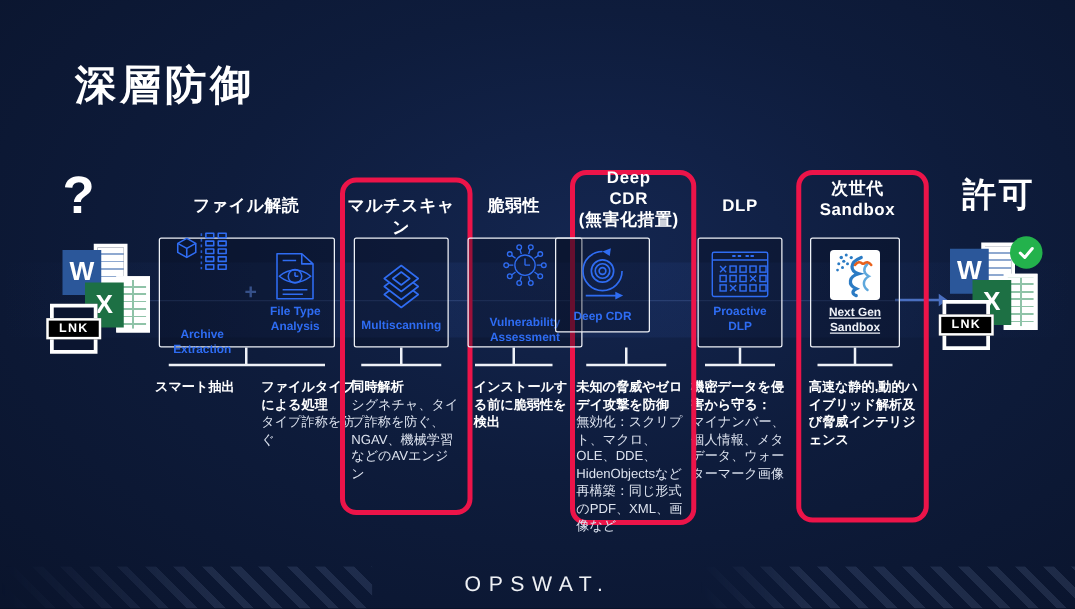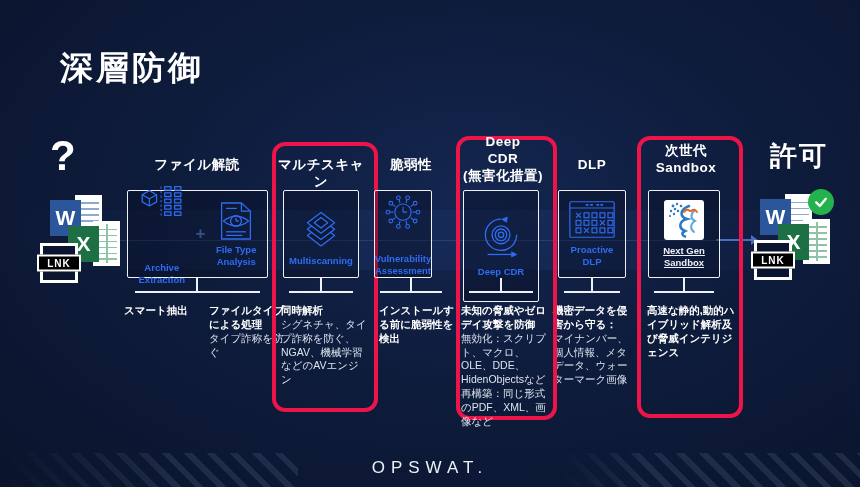--- a/index.html
+++ b/index.html
@@ -141,21 +141,21 @@
       <g stroke="#2f6cf2" stroke-width="1.6" stroke-linejoin="round">
         <path d="M30 29 L47 42 L30 55 L13 42 Z" fill="#0d1a36"></path>
         <path d="M30 21 L47 34 L30 47 L13 34 Z" fill="#0d1a36"></path>
         <path d="M30 13 L47 26 L30 39 L13 26 Z" fill="#0d1a36"></path>
         <path d="M30 19.5 L38.5 26 L30 32.5 L21.5 26 Z" fill="none"></path>
       </g>
     </svg>
     <div class="module-label" style="width:70px;">Multiscanning</div>
   </div>
 
-  <div class="monitor single" style="left:374px; top:190px; width:58px; height:88px; z-index:2;gap:20px;">
+  <div class="monitor single" style="left:374px; top:190px; width:92px; height:88px; z-index:2;gap:20px;">
     <svg width="46" height="46" viewBox="0 0 52 52">
       <g fill="none" stroke="#2f6cf2" stroke-width="1.3">
         <circle cx="26" cy="26" r="10"></circle>
         <path d="M26 26 V19.5 M26 26 H31"></path>
         <line x1="37.5" y1="26" x2="42" y2="26"></line>
           <circle cx="44.5" cy="26" r="2.3"></circle>
         <line x1="35.3" y1="32.8" x2="38.9" y2="35.4"></line>
           <circle cx="41" cy="36.9" r="2.3"></circle>
         <line x1="29.6" y1="36.9" x2="30.9" y2="41.2"></line>
           <circle cx="31.7" cy="43.6" r="2.3"></circle>
@@ -171,21 +171,21 @@
           <circle cx="20.3" cy="8.4" r="2.3"></circle>
         <line x1="29.6" y1="15.1" x2="30.9" y2="10.8"></line>
           <circle cx="31.7" cy="8.4" r="2.3"></circle>
         <line x1="35.3" y1="19.2" x2="38.9" y2="16.6"></line>
           <circle cx="41" cy="15.1" r="2.3"></circle>
       </g>
     </svg>
     <div class="module-label" style="width:68px;">Vulnerability Assessment</div>
   </div>
 
-  <div class="monitor single" style="left:463px; top:190px; width:76px; height:112px; z-index:2;">
+  <div class="monitor single" style="left:444px; top:190px; width:76px; height:76px; z-index:2;">
     <svg width="50" height="47" viewBox="0 0 56 52">
       <g fill="none" stroke="#2f6cf2" stroke-width="1.5">
         <circle cx="28" cy="23" r="3"></circle>
         <circle cx="28" cy="23" r="6.5"></circle>
         <circle cx="28" cy="23" r="10"></circle>
         <path d="M45.5 23 A17.5 17.5 0 1 1 28 5.5"></path>
         <path d="M13 45 H43"></path>
       </g>
       <polygon points="28,5.5 35.5,2.5 34.5,9.5" fill="#2f6cf2"></polygon>
       <polygon points="46.5,45 39.5,41.5 39.5,48.5" fill="#2f6cf2"></polygon>

